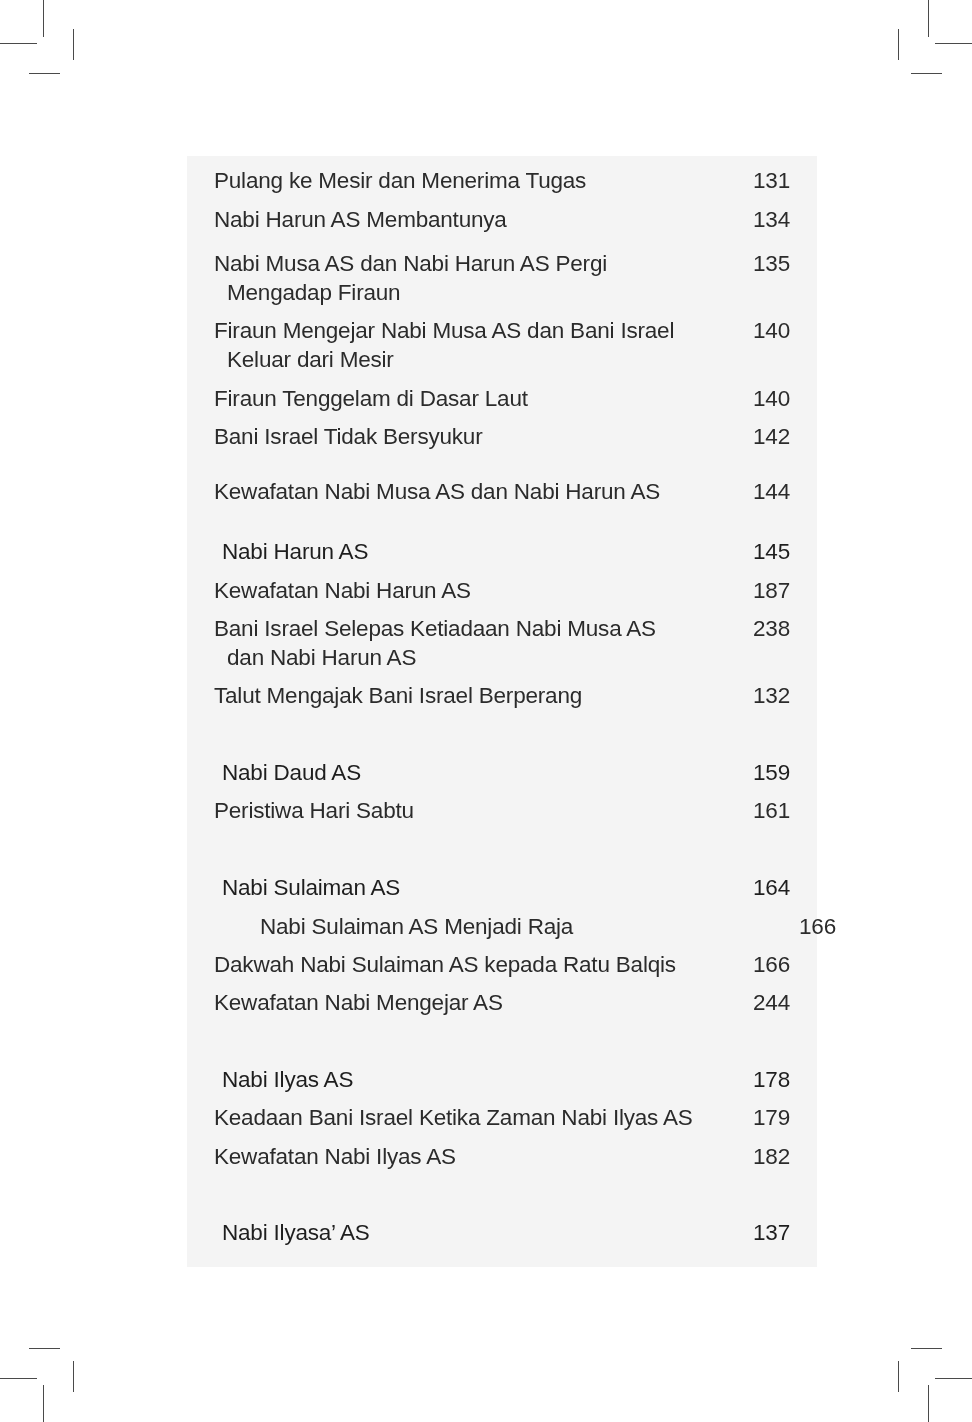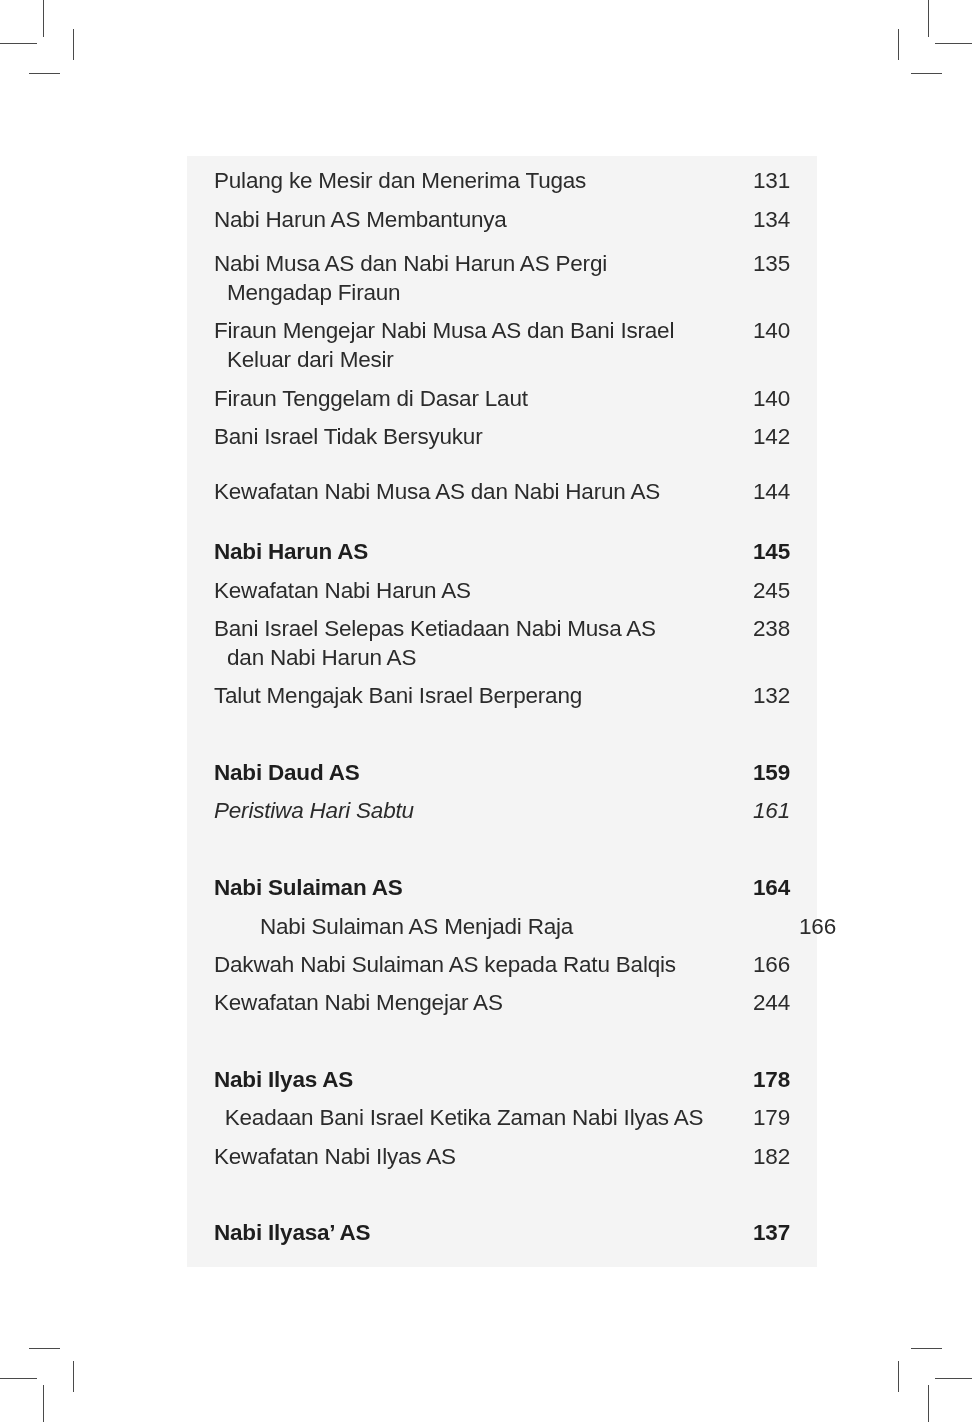--- a/index.html
+++ b/index.html
@@ -48,22 +48,23 @@
       padding-left: 13px;
     }
     .toc-entry .page {
       position: absolute;
       right: 0;
       top: 0;
       font-weight: 300;
     }
     .toc-entry.chapter .title,
     .toc-entry.chapter .page {
-      font-weight: 700;
+      font-weight: 400;
       color: #1e1e1e;
+      margin-left: 8px;
     }
   </style>
 </head>
 <body>
 
 <div class="crop v" style="left:43px;top:0;height:37px;"></div>
 <div class="crop h" style="left:0;top:43px;width:37px;"></div>
 <div class="crop v" style="left:73px;top:29px;height:31px;"></div>
 <div class="crop h" style="left:29px;top:73px;width:31px;"></div>
 
@@ -137,21 +138,21 @@
       <span class="line1">Nabi Harun AS</span>
       
     </span>
     <span class="page">145</span>
   </div>
     <div class="toc-entry" style="top: 420px;">
     <span class="title">
       <span class="line1">Kewafatan Nabi Harun AS</span>
       
     </span>
-    <span class="page">245</span>
+    <span class="page">187</span>
   </div>
     <div class="toc-entry" style="top: 458px;">
     <span class="title">
       <span class="line1">Bani Israel Selepas Ketiadaan Nabi Musa AS</span>
       <span class="line2">dan Nabi Harun AS</span>
     </span>
     <span class="page">238</span>
   </div>
     <div class="toc-entry" style="top: 525px;">
     <span class="title">
@@ -160,21 +161,21 @@
     </span>
     <span class="page">132</span>
   </div>
     <div class="toc-entry chapter" style="top: 602px;">
     <span class="title">
       <span class="line1">Nabi Daud AS</span>
       
     </span>
     <span class="page">159</span>
   </div>
-    <div class="toc-entry" style="top: 640px; font-style: italic;">
+    <div class="toc-entry" style="top: 640px;">
     <span class="title">
       <span class="line1">Peristiwa Hari Sabtu</span>
       
     </span>
     <span class="page">161</span>
   </div>
     <div class="toc-entry chapter" style="top: 717px;">
     <span class="title">
       <span class="line1">Nabi Sulaiman AS</span>
       
@@ -202,21 +203,21 @@
     </span>
     <span class="page">244</span>
   </div>
     <div class="toc-entry chapter" style="top: 909px;">
     <span class="title">
       <span class="line1">Nabi Ilyas AS</span>
       
     </span>
     <span class="page">178</span>
   </div>
-    <div class="toc-entry" style="top: 947px; text-align: center;">
+    <div class="toc-entry" style="top: 947px;">
     <span class="title">
       <span class="line1">Keadaan Bani Israel Ketika Zaman Nabi Ilyas AS</span>
       
     </span>
     <span class="page">179</span>
   </div>
     <div class="toc-entry" style="top: 986px;">
     <span class="title">
       <span class="line1">Kewafatan Nabi Ilyas AS</span>
       

